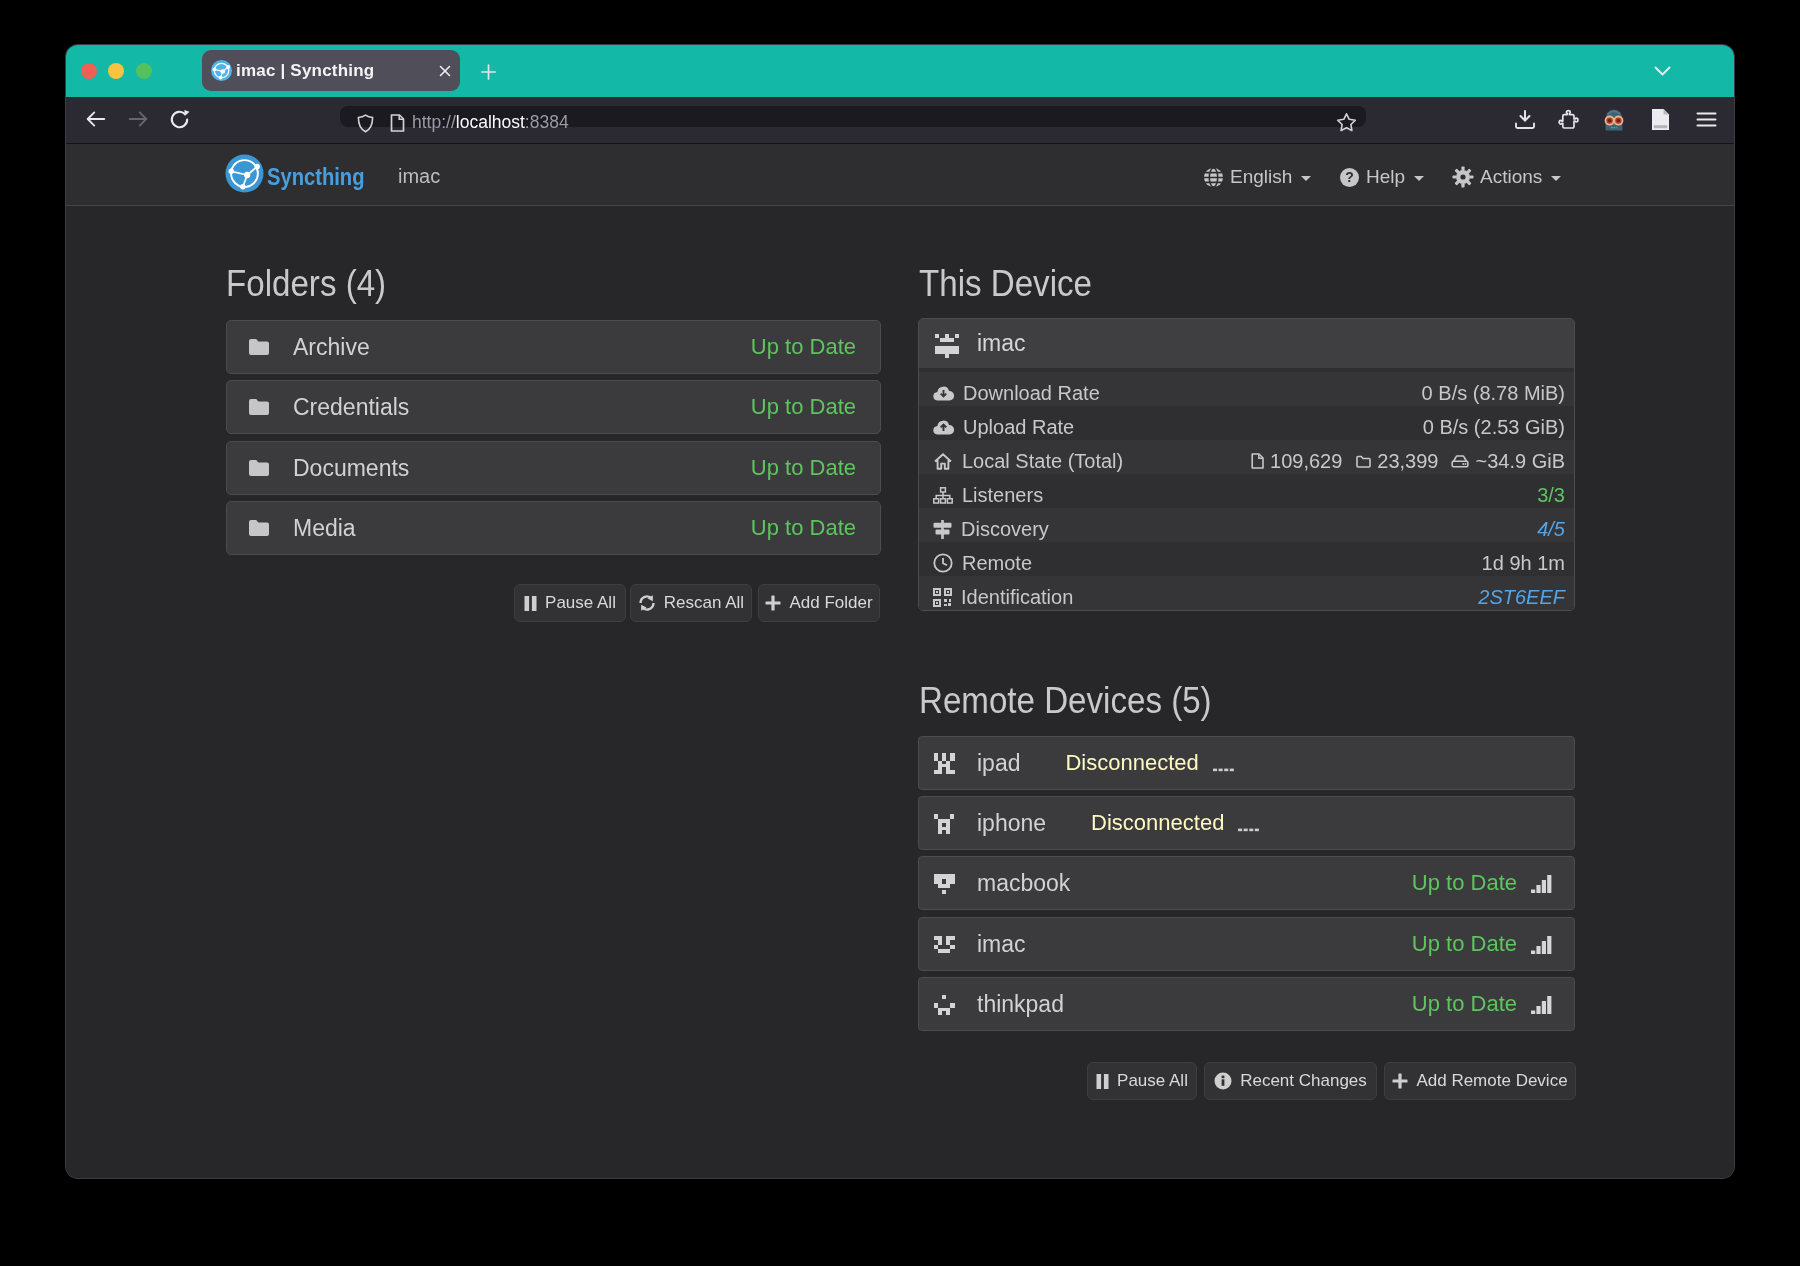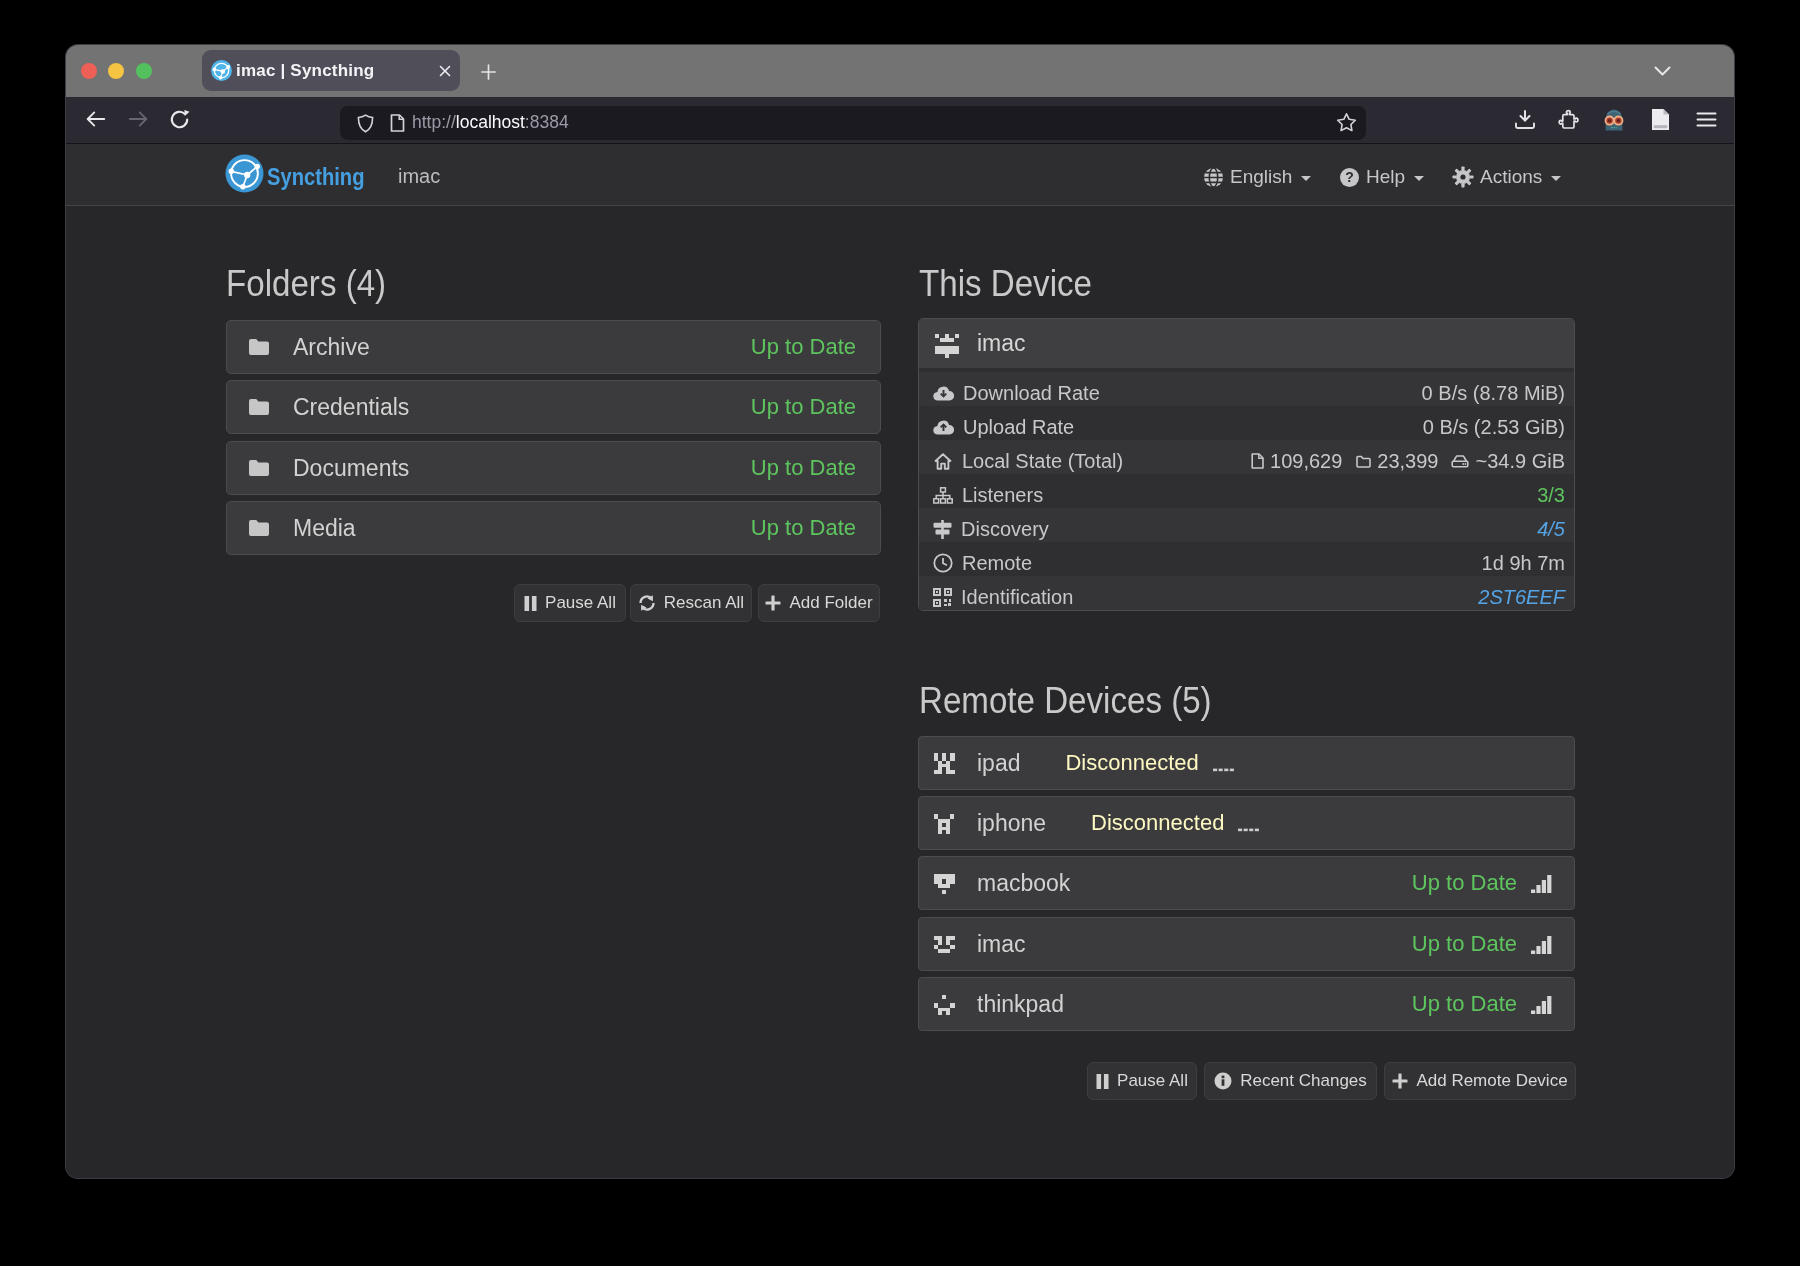--- a/index.html
+++ b/index.html
@@ -3,31 +3,31 @@
 <meta charset="utf-8">
 <style>
   * { margin:0; padding:0; box-sizing:border-box; }
   html,body { width:1800px; height:1266px; background:#000; overflow:hidden;
     font-family:"Liberation Sans", sans-serif; }
   .abs { position:absolute; }
   .win { position:absolute; left:66px; top:45px; width:1668px; height:1133px;
     border-radius:12px; background:#2b2a33; overflow:hidden;
     box-shadow:0 0 0 1px #3d3c45; }
   
-  .tabstrip { position:absolute; left:0; top:0; width:100%; height:52px; background:#737373; }
+  .tabstrip { position:absolute; left:0; top:0; width:100%; height:52px; background:#14b8a6; }
   .light { position:absolute; top:18px; width:16px; height:16px; border-radius:50%; }
   .tab { position:absolute; left:136px; top:5px; width:258px; height:41px;
     border-radius:9px; background:#504e59; }
   .tabtitle { position:absolute; left:34px; top:0; height:41px; line-height:41px;
     font-size:17px; font-weight:700; color:#f4f4f6; letter-spacing:0.2px; }
   
   .toolbar { position:absolute; left:0; top:52px; width:100%; height:47px; background:#2b2a33;
     border-bottom:none; }
   .toolbar:after { content:""; position:absolute; left:0; bottom:0; width:100%; height:1.5px; background:#141418; }
-  .urlbar { position:absolute; left:274px; top:9px; width:1026px; height:34px;
+  .urlbar { position:absolute; left:274px; top:9px; width:1026px; height:21px;
     border-radius:8px; background:#1b1a21; }
   .urltext { position:absolute; left:72px; top:0; height:33px; line-height:33px;
     font-size:17.5px; color:#9b9ba7; }
   .urltext b { color:#fbfbfe; font-weight:400; }
   
   .page { position:absolute; left:0; top:99px; width:100%; height:1034px; background:#272729; }
   .nav { position:absolute; left:0; top:0; width:100%; height:62px; background:#2e2e30;
     border-bottom:1px solid #454548; }
   .brand { position:absolute; left:201px; top:19px; font-size:24px; font-weight:700; color:#45a0e2; transform:scaleX(0.84); transform-origin:left center; }
   .navimac { position:absolute; left:332px; top:21px; font-size:20px; color:#bdbdbf; }
@@ -365,21 +365,21 @@
           </svg>
         <div class="lbl">Discovery</div>
         <div class="val blue">4/5</div>
       </div>
       <div class="trow">
         <svg width="20" height="20" viewBox="0 0 20 20">
             <circle cx="10" cy="10" r="8.7" fill="none" stroke="#c8c8ca" stroke-width="1.8"></circle>
             <polyline points="10,5 10,10.3 14,12.2" fill="none" stroke="#c8c8ca" stroke-width="1.8"></polyline>
           </svg>
         <div class="lbl">Remote</div>
-        <div class="val">1d 9h 7m</div>
+        <div class="val">1d 9h 1m</div>
       </div>
       <div class="trow odd">
         <svg width="19" height="19" viewBox="0 0 19 19" shape-rendering="crispEdges">
             <g fill="none" stroke="#c8c8ca" stroke-width="1.7">
               <rect x="1" y="1" width="6" height="6"></rect>
               <rect x="12" y="1" width="6" height="6"></rect>
               <rect x="1" y="12" width="6" height="6"></rect>
             </g>
             <g fill="#c8c8ca">
               <rect x="3" y="3" width="2" height="2"></rect>

